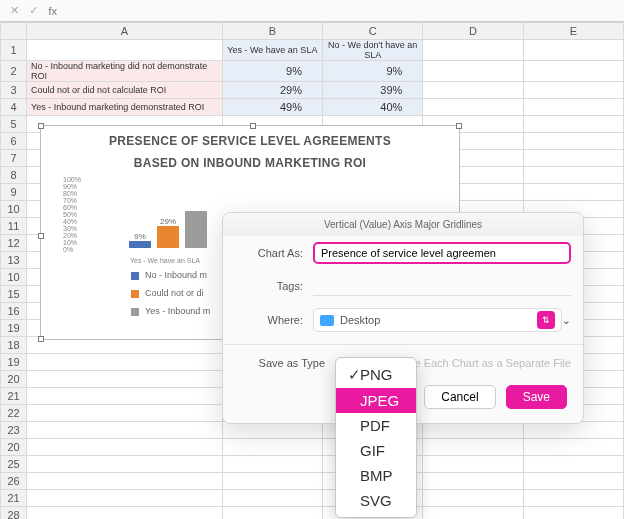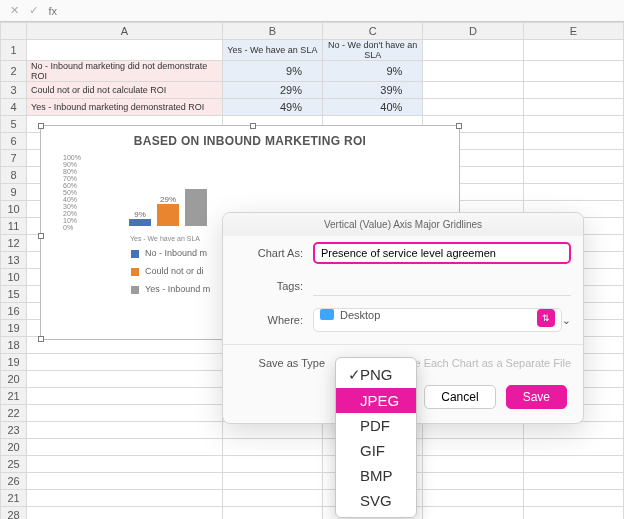--- a/index.html
+++ b/index.html
@@ -31,21 +31,21 @@
   .chart .cat{position:absolute;bottom:-8px;font-size:7px;color:#888;width:120px;text-align:center}
   .chart .legend{font-size:9px;color:#666;padding:10px 0 0 90px;line-height:18px}
   .sq{display:inline-block;width:8px;height:8px;margin-right:6px;vertical-align:middle}
   
   .dlg{position:absolute;left:222px;top:212px;width:362px;background:#fafafa;border:1px solid #d5d5d5;border-radius:8px;box-shadow:0 8px 30px rgba(0,0,0,.15)}
   .dlg .head{font-size:10px;color:#666;padding:6px 0;text-align:center;background:linear-gradient(#f7f7f7,#efefef);border-radius:8px 8px 0 0}
   .dlg .row{display:flex;align-items:center;padding:6px 12px;font-size:11px;color:#555}
   .dlg .rl{width:78px;text-align:right;padding-right:10px}
   .dlg input.tx{flex:1;height:22px;border:2px solid #e91aa0;border-radius:5px;padding:0 6px;font-size:11px}
   .dlg input.tg{flex:1;height:20px;border:none;border-bottom:1px solid #ddd;background:transparent}
-  .where{flex:1;display:flex;align-items:flex-start;gap:6px;background:#fff;border:1px solid #ddd;border-radius:5px;height:24px;padding:0 6px}
+  .where{flex:1;display:flex;align-items:center;gap:6px;background:#fff;border:1px solid #ddd;border-radius:5px;height:24px;padding:0 6px}
   .where .fold{width:14px;height:11px;background:#3ea6ff;border-radius:2px}
   .where .upd{width:18px;height:18px;background:#e91aa0;border-radius:4px;display:flex;align-items:center;justify-content:center;color:#fff;font-size:9px}
   .dlg .sep{border-top:1px solid #e4e4e4;margin:6px 0}
   .dlg .foot{display:flex;justify-content:flex-end;gap:10px;padding:10px 16px 14px}
   .btn{height:24px;padding:0 16px;border-radius:5px;border:1px solid #ccc;background:#fff;font-size:12px}
   .btn.pri{background:#e91aa0;border-color:#e91aa0;color:#fff}
   
   .typewrap{position:relative;flex:1}
   .menu{position:absolute;left:0;top:-6px;width:82px;background:#fff;border:1px solid #c7c7c7;border-radius:6px;box-shadow:0 6px 18px rgba(0,0,0,.2);padding:4px 0}
   .menu div{padding:4px 12px;font-size:15px;color:#333}
@@ -312,20 +312,21 @@
       </tbody>
 </table>
 
 <div class="chart">
   <div class="hdl" style="left:-3px;top:-3px"></div>
   <div class="hdl" style="right:-3px;top:-3px"></div>
   <div class="hdl" style="left:-3px;top:50%"></div>
   <div class="hdl" style="left:50%;top:-3px"></div>
   <div class="hdl" style="left:-3px;bottom:-3px"></div>
   <div class="hdl" style="left:50%;bottom:-3px"></div>
+  <div class="ttl">PRESENCE OF SERVICE LEVEL AGREEMENTS</div>
   <div class="ttl">BASED ON INBOUND MARKETING ROI</div>
   <div class="bars">
     <div id="yticks">
           <div class="ylab" style="top: 0px;">100%</div>
           <div class="ylab" style="top: 7px;">90%</div>
           <div class="ylab" style="top: 14px;">80%</div>
           <div class="ylab" style="top: 21px;">70%</div>
           <div class="ylab" style="top: 28px;">60%</div>
           <div class="ylab" style="top: 35px;">50%</div>
           <div class="ylab" style="top: 42px;">40%</div>

